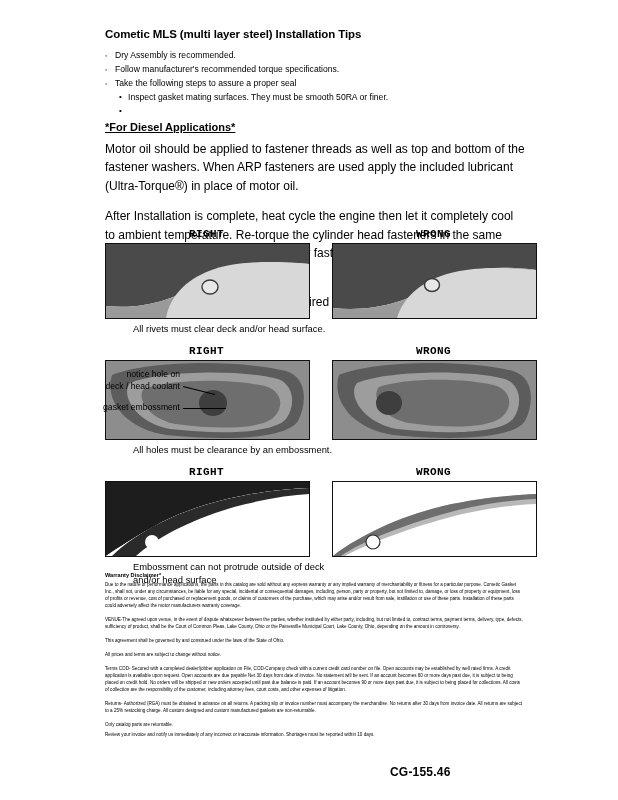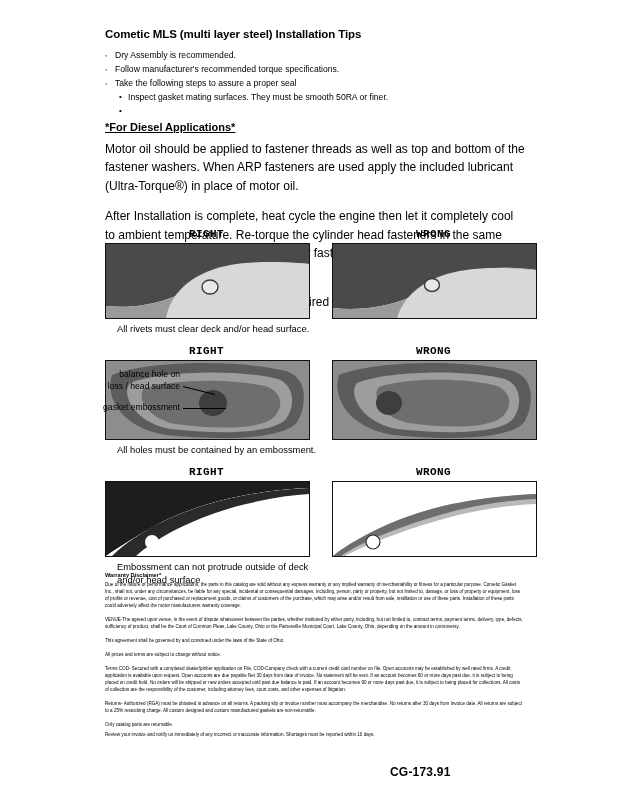--- a/index.html
+++ b/index.html
@@ -123,21 +123,21 @@
   }
   .fig-box svg {
     display: block;
   }
   .caption {
     font-size: 9.4px;
     margin: 4px 0 0 0;
     line-height: 1.3;
   }
   .caption.indent {
-    margin-left: 12px;
+    margin-left: 28px;
   }
 
   
   .annot {
     position: absolute;
     font-size: 8.6px;
     text-align: right;
     line-height: 1.35;
   }
   .leader {
@@ -252,25 +252,25 @@
               <rect x="0" y="0" width="203" height="78" fill="#ffffff"></rect>
               <path d="M0,0 L203,0 L203,78 L0,78 Z" fill="#8d8d8d"></path>
               <path d="M6,14 C40,0 130,-2 180,10 C200,16 202,40 192,60 C180,78 120,80 60,74 C20,68 -2,40 6,14 Z" fill="#5c5c5c"></path>
               <path d="M24,22 C54,10 132,8 172,18 C188,24 190,44 180,58 C168,72 116,74 64,68 C30,62 14,34 24,22 Z" fill="#9d9d9d"></path>
               <path d="M46,26 C70,17 132,16 164,25 C178,31 180,45 170,55 C158,67 118,68 76,62 C48,57 38,34 46,26 Z" fill="#6e6e6e"></path>
               <ellipse cx="56" cy="42" rx="13" ry="12" fill="#3e3e3e"></ellipse>
             </svg>
           </div>
         </div>
       </div>
-      <div class="caption indent">All holes must be contained by an embossment.</div>
+      <div class="caption indent">All holes must be clearance by an embossment.</div>
 
       <div class="annot" style="left:-73px; top:24px; width:148px;">
-        <span>balance hole on</span><br>
-        <span>loss / head surface</span>
+        <span>notice hole on</span><br>
+        <span>deck / head coolant</span>
       </div>
       <div class="leader" style="left:78px; top:41px; width:33px; transform:rotate(14deg); transform-origin:left center;"></div>
 
       <div class="annot" style="left:-33px; top:57px; width:108px;">
         <span>gasket embossment</span>
       </div>
       <div class="leader" style="left:78px; top:63px; width:43px;"></div>
     </div>
 
     <div class="fig-group" style="margin-top:10px;">
@@ -312,15 +312,15 @@
     <p>Due to the nature of performance applications, the parts in this catalog are sold without any express warranty or any implied warranty of merchantability or fitness for a particular purpose.  Cometic Gasket Inc., shall not, under any circumstances, be liable for any special, incidental or consequential damages, including, person, party or property, but not limited to, damage, or loss of property or equipment, loss of profits or revenue, cost of purchased or replacement goods, or claims of customers of the purchase, which may arise and/or result from sale, instillation or use of these parts.  Installation of these parts could adversely affect the motor manufacturers warranty coverage.</p>
     <p>VENUE-The agreed upon venue, in the event of dispute whatsoever between the parties, whether instituted by either party, including, but not limited to, contract terms, payment terms, delivery, type, defects, sufficiency of product, shall be the Court of Common Pleas, Lake County, Ohio or the Painesville Municipal Court, Lake County, Ohio, depending on the amount in controversy.</p>
     <p>This agreement shall be governed by and construed under the laws of the State of Ohio.</p>
     <p>All prices and terms are subject to change without notice.</p>
     <p>Terms COD- Secured with a completed dealer/jobber application on File, COD-Company check with a current credit card number on file.  Open accounts may be established by well rated firms.  A credit application is available upon request.  Open accounts are due payable Net 30 days from date of invoice.  No statement will be sent.  If an account becomes 60 or more days past due, it is subject to being placed on credit hold.  No orders will be shipped or new orders accepted until past due balance is paid.  If an account becomes 90 or more days past due, it is subject to being placed for collections.  All costs of collection are the responsibility of the customer, including attorney fees, court costs, and other expenses of litigation.</p>
     <p>Returns- Authorized (RGA) must be obtained in advance on all returns.  A packing slip or invoice number must accompany the merchandise.  No returns after 30 days from invoice date.  All returns are subject to a 25% restocking charge.  All custom designed and custom manufactured gaskets are non-returnable.</p>
     <p style="margin-bottom:3px;">Only catalog parts are returnable.</p>
     <p>Review your invoice and notify us immediately of any incorrect or inaccurate information.  Shortages must be reported within 10 days.</p>
   </div>
 
-  <div class="doc-number">CG-173.91</div>
+  <div class="doc-number">CG-155.46</div>
 
 </div>
 
 </body></html>

